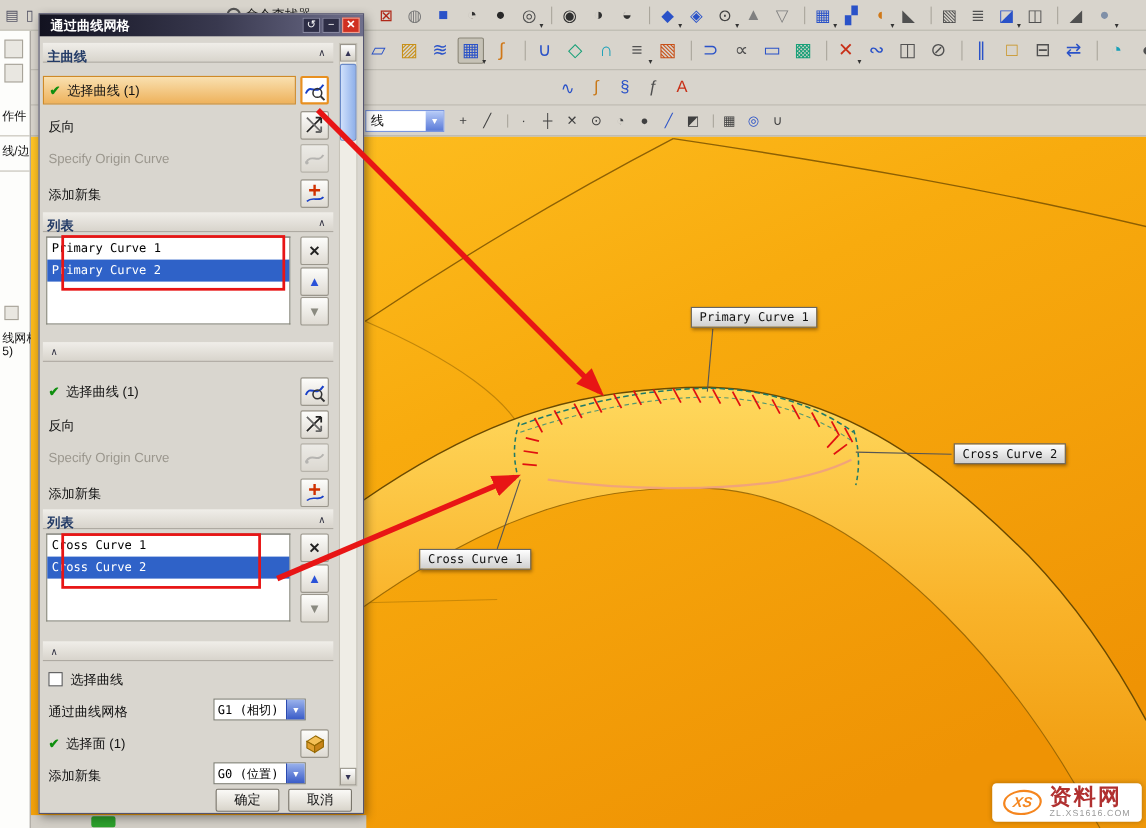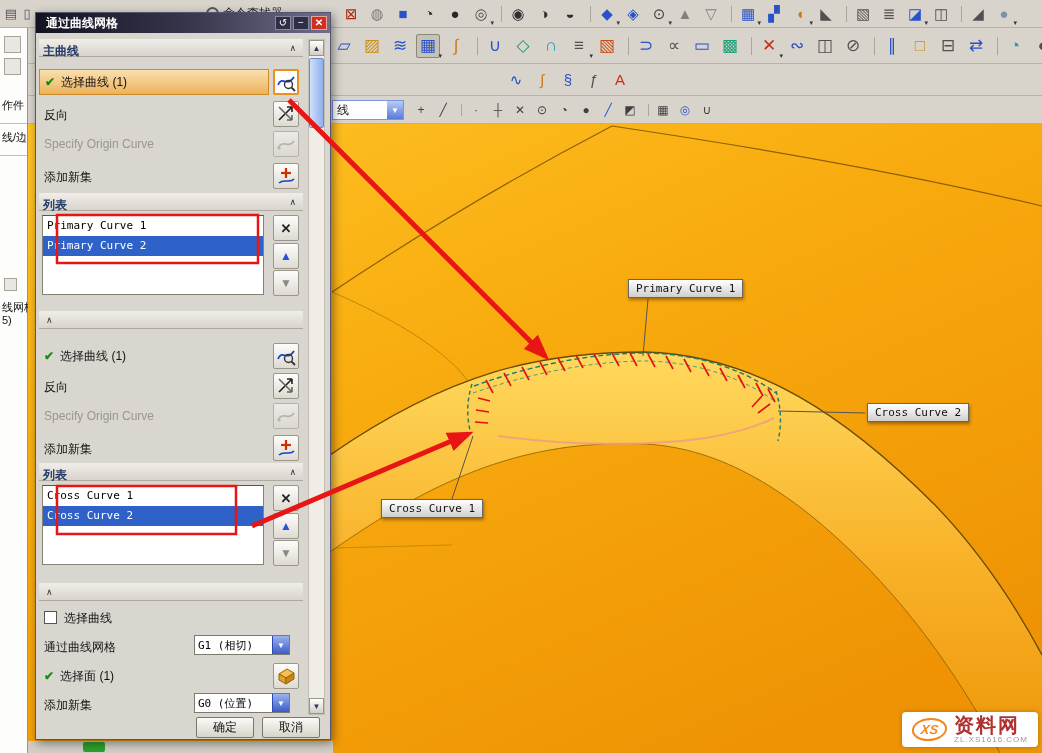--- a/index.html
+++ b/index.html
@@ -62,21 +62,21 @@
   .ibtn.dis{opacity:.55}
   .ibtn svg{width:20px;height:20px}
   .ibtn.del{color:#222;font-weight:bold;font-size:13px}
   .ibtn.up{color:#2a52d8;font-size:12px}
   .ibtn.down{color:#8a8a80;font-size:12px}
   .listbox{position:absolute;left:6px;width:222px;height:80px;background:#fff;border:1px solid #828276;border-top-color:#55554b}
   .litem{height:20px;font-family:"DejaVu Sans Mono",monospace;font-size:11px;padding:3px 4px 0;color:#000;white-space:nowrap}
   .litem.sel{background:#2f62c8;color:#fff}
   .cb{position:absolute;left:8px;width:13px;height:13px;background:#fff;border:1px solid #555}
   .lbl2{position:absolute;left:28px;font-size:12px;color:#111}
-  .dd{position:absolute;left:158px;width:96px;height:20px;background:#fff;border:1px solid #7a7a6e;display:flex}
+  .dd{position:absolute;left:158px;width:84px;height:20px;background:#fff;border:1px solid #7a7a6e;display:flex}
   .dd-val{flex:1;font-family:"DejaVu Sans Mono",monospace;font-size:11px;padding:2px 3px;color:#000;white-space:nowrap}
   .dd-btn{width:17px;background:linear-gradient(#9ab2ec,#3a5cc8);color:#fff;font-size:8px;display:flex;align-items:center;justify-content:center;border-left:1px solid #2a4ab0}
   .btn{position:absolute;width:58px;height:21px;background:linear-gradient(#fbfaf7,#d8d4ca);border:1px solid #7a766c;border-radius:2px;font-size:12px;font-family:inherit;color:#111}
   .sbar{position:absolute;left:272px;top:26px;width:17px;height:676px;background:#efede6;border:1px solid #c2beb4}
   .sb-up,.sb-down{position:absolute;left:0;width:15px;height:16px;background:linear-gradient(#fff,#d2cec4);border:1px solid #9a968c;font-size:8px;color:#335;display:flex;align-items:center;justify-content:center}
   .sb-up{top:0}.sb-down{bottom:0}
   .sb-thumb{position:absolute;left:0;top:18px;width:15px;height:70px;background:linear-gradient(90deg,#cfe0fb,#8fb0ea);border:1px solid #6a8ac8;border-radius:2px}
 
   .overlay{position:absolute;left:0;top:0;z-index:50;pointer-events:none}
   .bottom-strip{position:absolute;left:28px;top:741px;width:305px;height:12px;background:#d2cec6;z-index:5}

